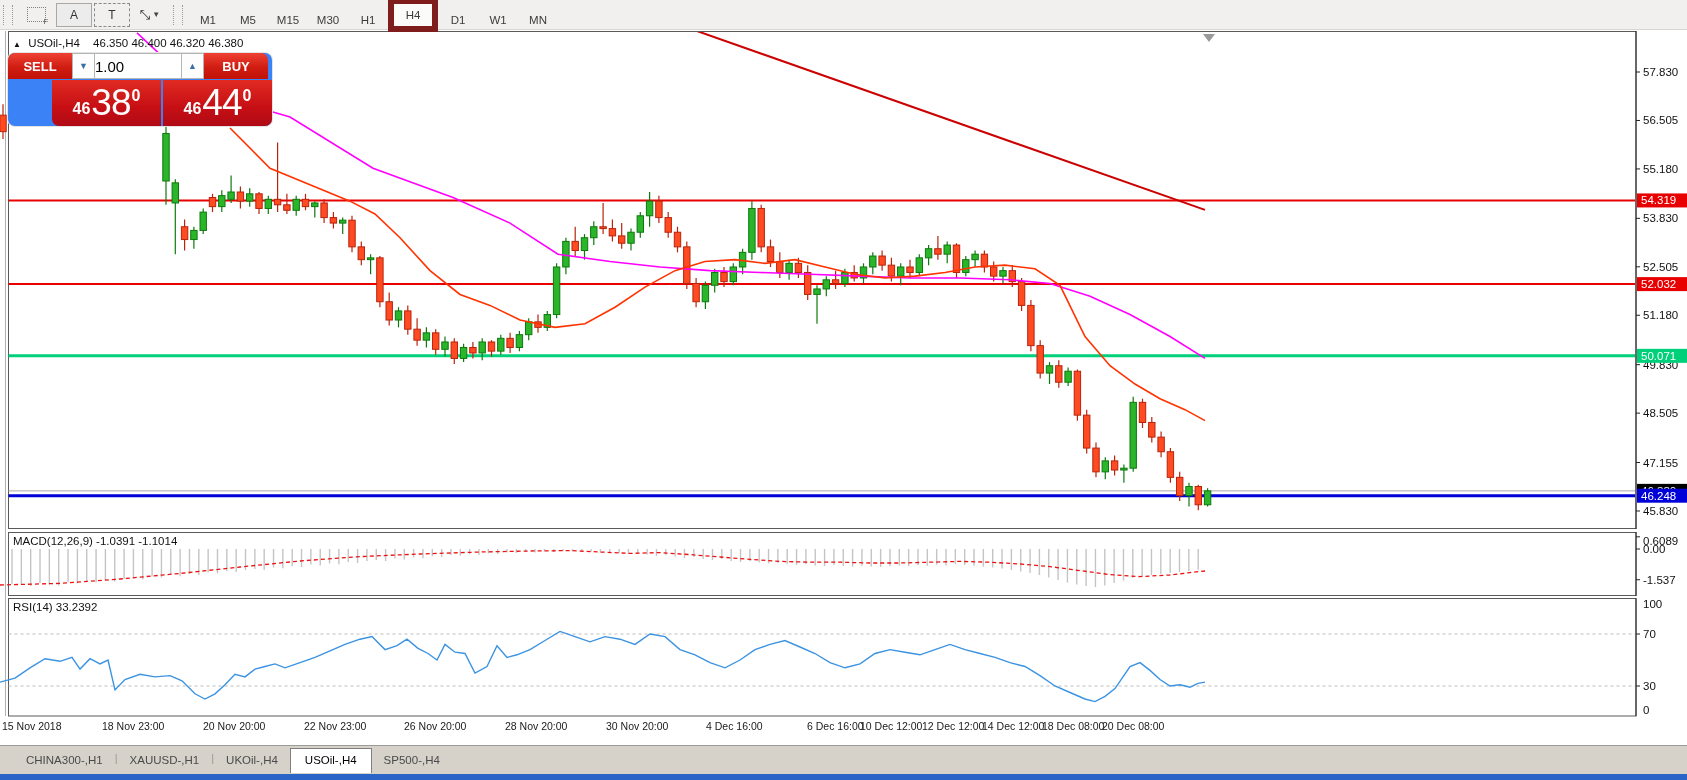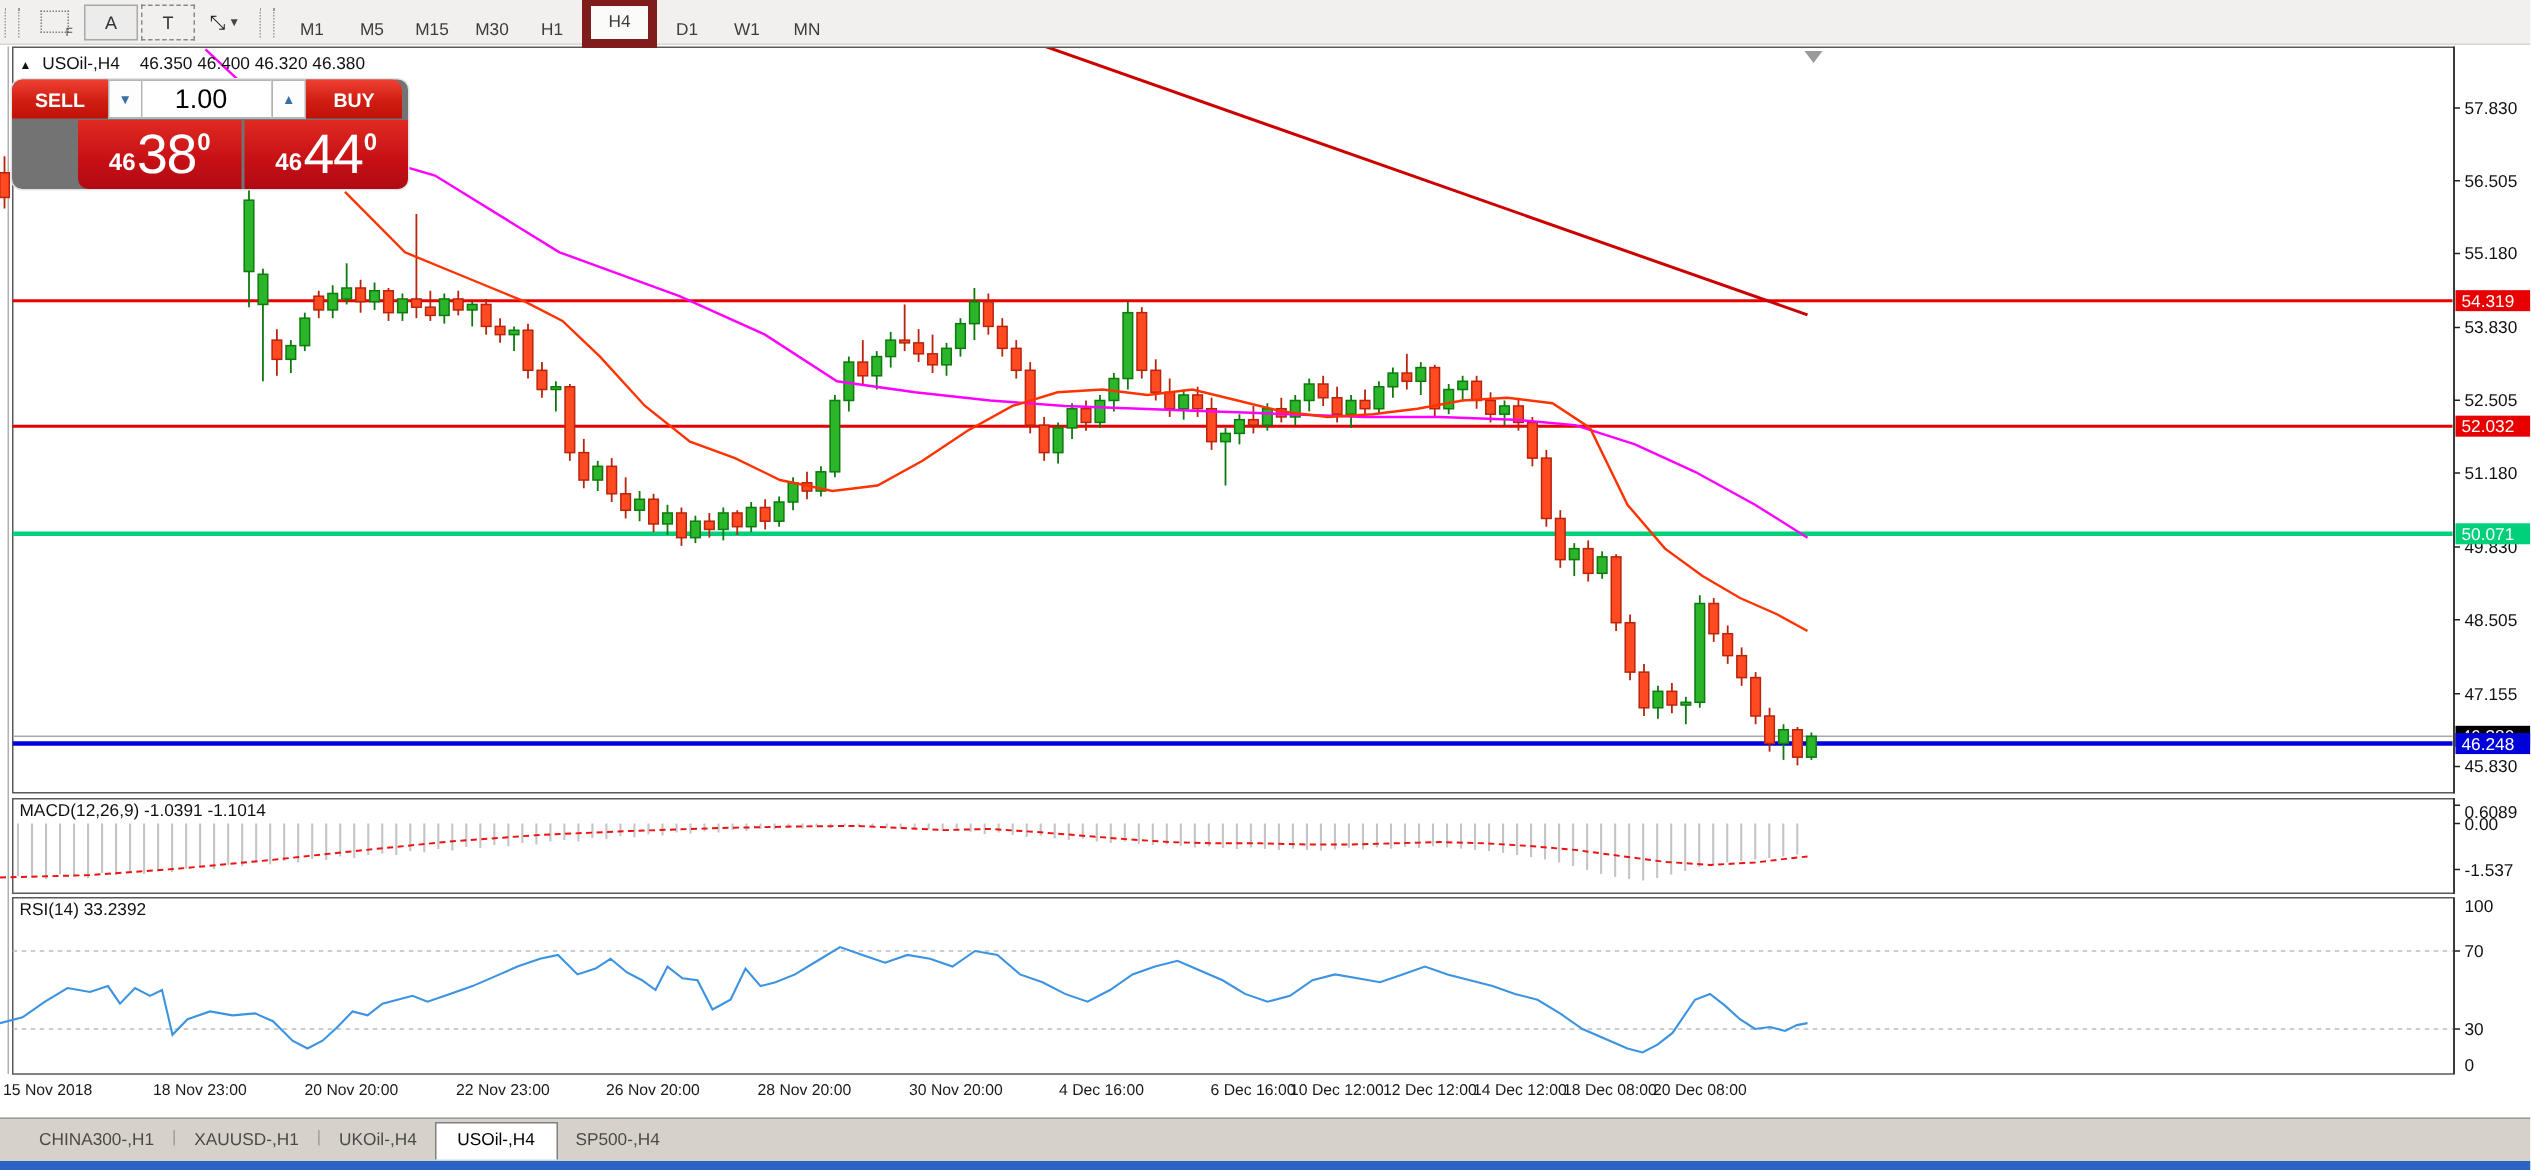--- a/index.html
+++ b/index.html
@@ -16,30 +16,30 @@
   .tbtn.active{border:6px solid #7f1d1d;background:#fbfbfa;}
   .icon-grid{width:17px;height:13px;border:1px dotted #808080;position:relative;}
   .icon-grid::after{content:"F";position:absolute;right:-4px;bottom:-5px;font-size:8px;color:#555;}
   .caret{font-size:8px;color:#444;margin-left:2px;}
   .tf{font-size:11.5px;color:#3c3c3c;min-width:30px;}
   
   #chart-header{position:absolute;left:13px;top:37px;font-size:11.5px;color:#111;z-index:3;}
   #chart-header .tri{font-size:8px;margin-right:4px;}
   
   #quote{position:absolute;left:8px;top:53px;width:264px;z-index:4;border-radius:7px;
-    box-shadow:0 0 0 1px #e3e3e3;background:#737373;}
+    box-shadow:0 0 0 1px #e3e3e3;background:#3b82f6;}
   #quote .row1{display:flex;height:26px;}
   .qbtn{background:linear-gradient(180deg,#ef4133 0%,#d01d12 55%,#c01208 100%);color:#fff;
     font-size:13px;font-weight:bold;display:flex;align-items:center;justify-content:center;}
   #sell-btn{width:64px;border-top-left-radius:7px;}
   #buy-btn{width:64px;border-top-right-radius:7px;}
   .spinbtn{width:23px;background:#fdfdfd;border:1px solid #b5b5b5;display:flex;align-items:center;
     justify-content:center;color:#3a6ea5;font-size:9px;box-sizing:border-box;}
-  #vol-input{width:86px;border:1px solid #b5b5b5;border-left:none;border-right:none;text-align:center;
-    font-size:18px;padding:0 8px 0 0;font-family:"Liberation Sans",sans-serif;box-sizing:border-box;}
+  #vol-input{width:86px;border:1px solid #b5b5b5;border-left:none;border-right:none;text-align:left;
+    font-size:15px;padding:0 8px 0 0;font-family:"Liberation Sans",sans-serif;box-sizing:border-box;}
   #quote .row2{display:flex;height:46px;margin-top:1px;gap:2px;padding-left:44px;}
   .bigprice{flex:1;background:linear-gradient(180deg,#e02a22 0%,#c60f14 60%,#b00a16 100%);
     color:#fff;display:flex;align-items:center;justify-content:center;}
   #bid-box{border-bottom-left-radius:7px;}
   #ask-box{border-bottom-right-radius:7px;}
   .bp-small{font-size:16px;font-weight:bold;margin-top:12px;}
   .bp-big{font-size:37px;font-weight:500;letter-spacing:-1px;margin:0 1px;}
   .bp-sup{font-size:16px;font-weight:bold;margin-bottom:14px;}
   
   .ind-label{position:absolute;left:13px;font-size:11.5px;color:#111;z-index:3;}

